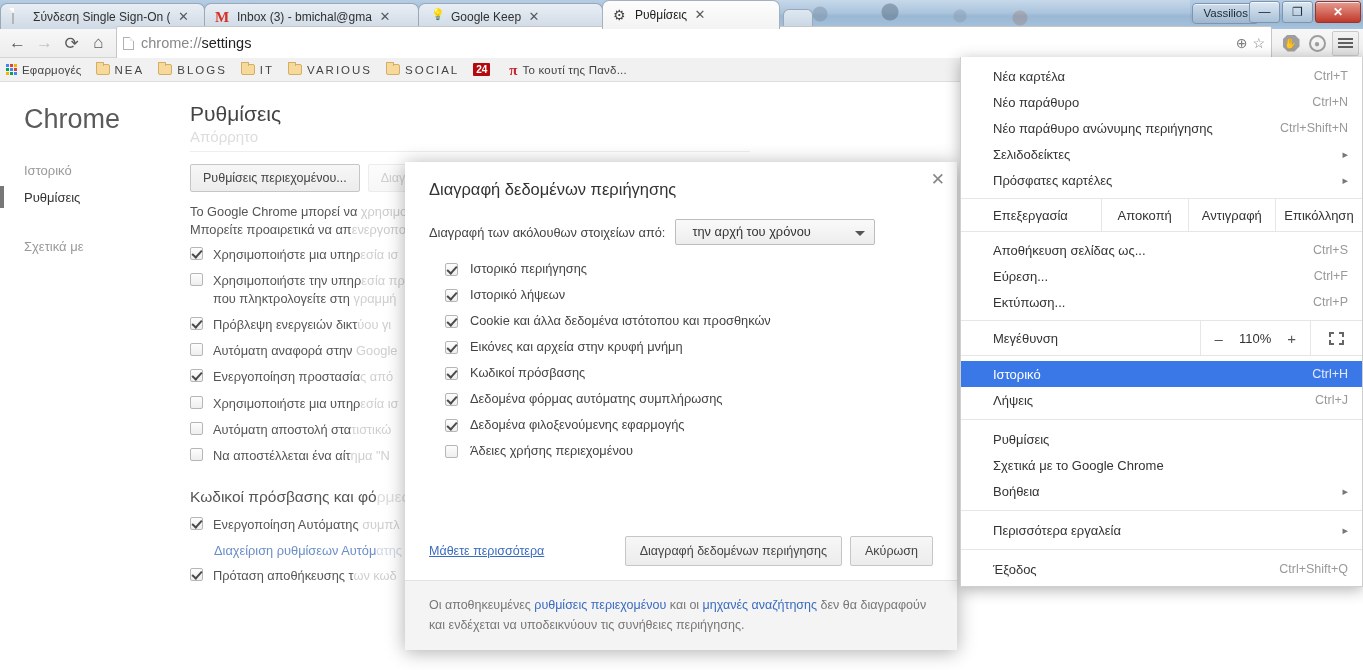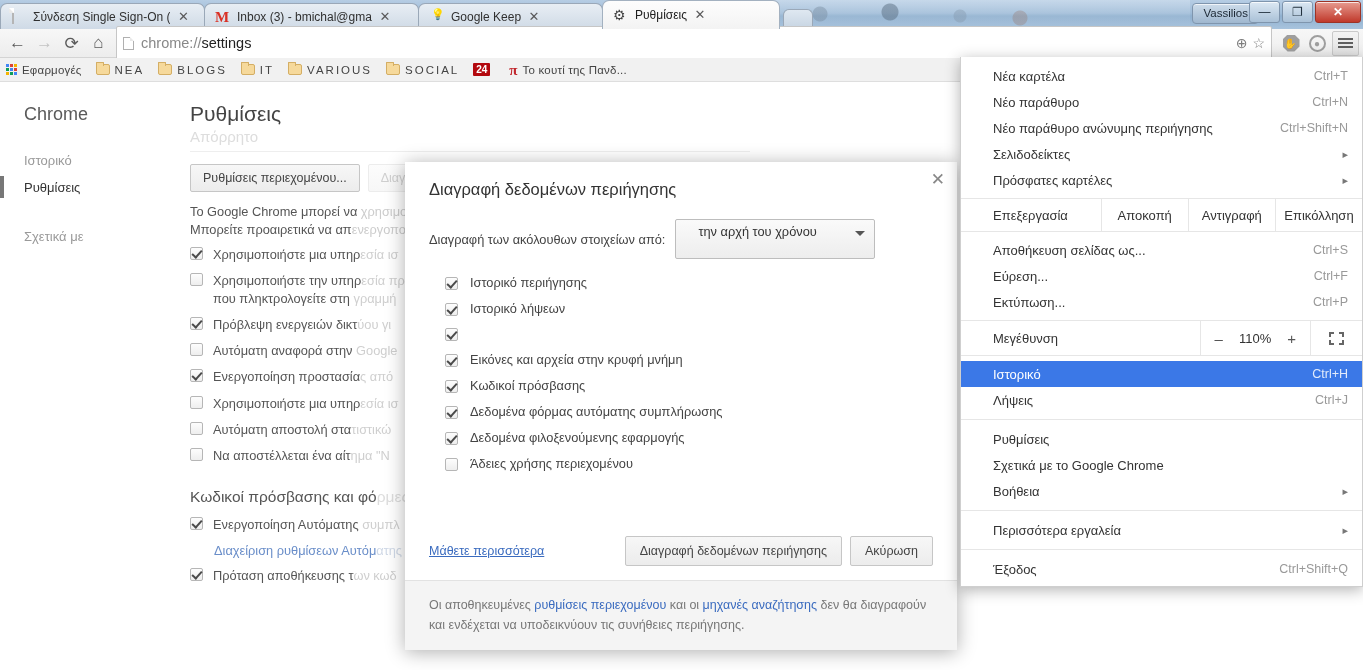--- a/index.html
+++ b/index.html
@@ -156,21 +156,21 @@
     padding: 1px 3px; border-radius: 1px; margin-right: 5px; line-height: 11px; }
   .pi-icon { color: #c1272d; font-family: "Liberation Serif", serif; font-size: 15px;
     font-weight: bold; margin-right: 5px; line-height: 12px; }
 
   
   .page {
     position: absolute; top: 82px; left: 0; width: 1363px; height: 588px;
     background: #fff; overflow: hidden;
   }
   .sidebar { position: absolute; left: 0; top: 0; width: 170px; height: 588px; }
-  .sidebar .brand { font-size: 18px; color: #5a5a5a; padding: 22px 0 0 24px; font-weight: normal; }
+  .sidebar .brand { font-size: 27px; color: #5a5a5a; padding: 22px 0 0 24px; font-weight: normal; }
   .sidebar .navlist { margin-top: 22px; }
   .sidebar .navitem {
     padding: 6px 0 6px 24px; font-size: 13px; color: #999; cursor: pointer; position: relative;
   }
   .sidebar .navitem.active { color: #333; }
   .sidebar .navitem.active:before {
     content: ""; position: absolute; left: 0; top: 2px; width: 4px; height: 22px; background: #777;
   }
   .sidebar .navitem.gap { margin-top: 22px; }
 
@@ -215,23 +215,23 @@
     background: #fff; box-shadow: 0 2px 18px rgba(0,0,0,.32); z-index: 40; display: flex; flex-direction: column; }
   .dlg-body { padding: 18px 24px 10px 24px; }
   .dlg-title { font-size: 16.5px; color: #333; font-weight: normal; margin: 0 0 20px 0; }
   .dlg-close {
     position: absolute; right: 12px; top: 10px; font-size: 17px; color: #888; cursor: pointer;
     line-height: 16px;
   }
   .dlg-selrow { display: flex; align-items: center; gap: 10px; margin-bottom: 16px; }
   .dlg-sellabel { font-size: 12.8px; color: #444; }
   .dlg-select {
-    width: 200px; height: 40px; border: 1px solid #bdbdbd; border-radius: 2px;
+    width: 200px; height: 26px; border: 1px solid #bdbdbd; border-radius: 2px;
     background: linear-gradient(to bottom, #fafafa, #ededed);
-    font-size: 12.8px; color: #333; padding: 0 24px 0 22px; line-height: 24px;
+    font-size: 12.8px; color: #333; padding: 0 24px 0 16px; line-height: 24px;
     position: relative; cursor: pointer; white-space: nowrap; overflow: hidden;
   }
   .dlg-select .caret {
     position: absolute; right: 9px; top: 11px;
     border-left: 5px solid transparent; border-right: 5px solid transparent; border-top: 5px solid #555;
   }
   .dlg-cb { display: flex; align-items: center; margin: 11px 0 11px 16px; font-size: 12.8px; color: #444; }
   .dlg-cb .cb { margin-right: 12px; }
   .dlg-footer {
     margin-top: auto; padding: 12px 24px 14px 24px; display: flex; align-items: center;
@@ -486,20 +486,21 @@
       <div class="dlg-cb">
         <span class="cb checked"></span>
         <span>Ιστορικό περιήγησης</span>
       </div>
       <div class="dlg-cb">
         <span class="cb checked"></span>
         <span>Ιστορικό λήψεων</span>
       </div>
       <div class="dlg-cb">
         <span class="cb checked"></span>
+        <span>Cookie και άλλα δεδομένα ιστότοπου και προσθηκών</span>
       </div>
       <div class="dlg-cb">
         <span class="cb checked"></span>
         <span>Εικόνες και αρχεία στην κρυφή μνήμη</span>
       </div>
       <div class="dlg-cb">
         <span class="cb checked"></span>
         <span>Κωδικοί πρόσβασης</span>
       </div>
       <div class="dlg-cb">

